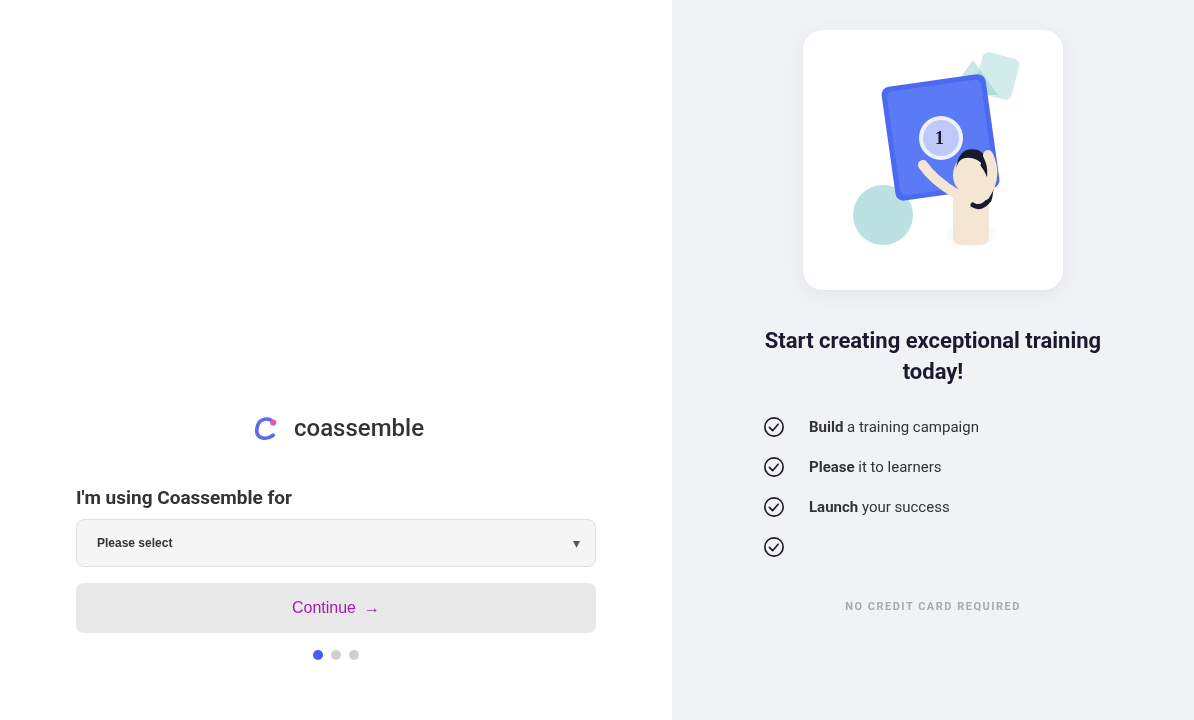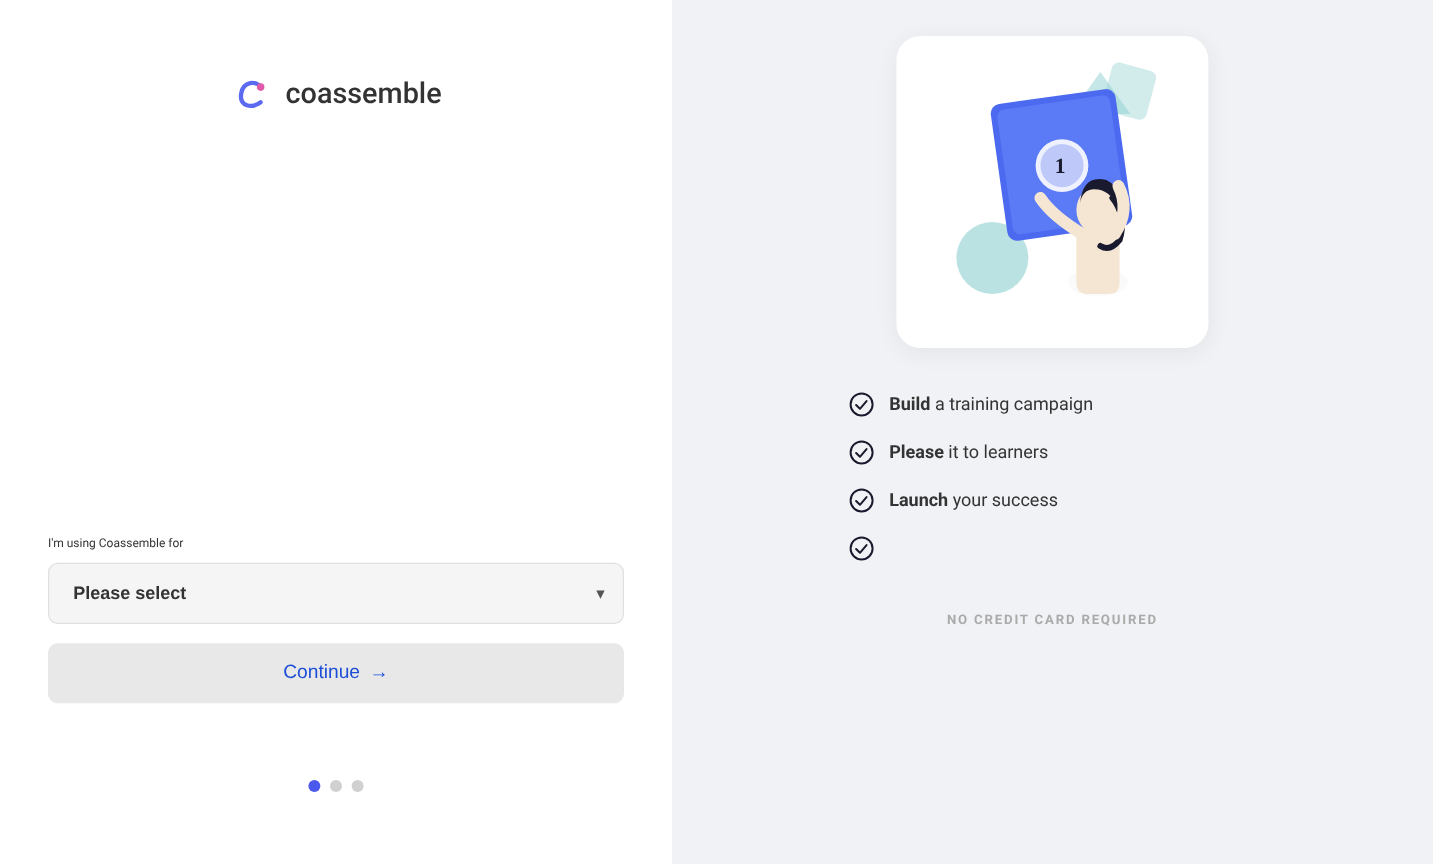--- a/index.html
+++ b/index.html
@@ -6,26 +6,26 @@
     body {
       font-family: -apple-system, BlinkMacSystemFont, 'Segoe UI', Roboto, sans-serif;
       display: flex;
       height: 720px;
       width: 1194px;
       overflow: hidden;
     }
 
     
     .left-panel {
-      width: 560px;
+      width: 672px;
       background: #ffffff;
       display: flex;
       flex-direction: column;
       align-items: center;
-      justify-content: space-between;
+      justify-content: flex-end;
       padding: 60px 40px;
       flex-shrink: 0;
     }
 
     .logo-container {
       display: flex;
       align-items: center;
       gap: 10px;
       margin-bottom: 40px;
     }
@@ -48,36 +48,36 @@
 
     .page-title {
       font-size: 30px;
       font-weight: 700;
       color: #1a1a2e;
       text-align: center;
       margin-bottom: 40px;
     }
 
     .field-label {
-      font-size: 10px;
-      font-weight: 400;
+      font-size: 19px;
+      font-weight: 700;
       color: #333;
       margin-bottom: 10px;
       display: block;
     }
 
     .select-wrapper {
       position: relative;
       margin-bottom: 16px;
     }
 
     .select-dropdown {
       width: 100%;
       padding: 16px 20px;
-      font-size: 15px;
+      font-size: 12px;
       font-weight: 600;
       color: #333;
       background: #f5f5f5;
       border: 1.5px solid #e0e0e0;
       border-radius: 8px;
       appearance: none;
       cursor: pointer;
       outline: none;
     }
 
@@ -96,27 +96,27 @@
     }
 
     .continue-btn {
       width: 100%;
       padding: 16px;
       background: #e8e8e8;
       border: none;
       border-radius: 8px;
       font-size: 16px;
       font-weight: 500;
-      color: #1d4ed8;
+      color: #a21caf;
       cursor: not-allowed;
       display: flex;
       align-items: center;
       justify-content: center;
       gap: 8px;
-      margin-bottom: 64px;
+      margin-bottom: 17px;
     }
 
     .continue-arrow {
       font-size: 16px;
     }
 
     .dots-container {
       display: flex;
       gap: 8px;
       justify-content: center;
@@ -174,21 +174,21 @@
 
     .feature-list {
       list-style: none;
       width: 100%;
       max-width: 340px;
     }
 
     .feature-item {
       display: flex;
       align-items: center;
-      gap: 12px;
+      gap: 24px;
       margin-bottom: 18px;
       font-size: 15px;
       color: #333;
     }
 
     .check-icon {
       width: 22px;
       height: 22px;
       flex-shrink: 0;
       color: #1a1a2e;
@@ -274,20 +274,21 @@
       <ellipse cx="148" cy="125" rx="18" ry="20" fill="#f5e6d3"></ellipse>
 
       <path d="M133 120 Q135 95, 155 100 Q170 108, 165 125 Q160 110, 148 108 Q135 106, 133 120Z" fill="#1a1a2e"></path>
       <path d="M160 115 Q172 130, 166 150 Q158 160, 150 155" fill="none" stroke="#1a1a2e" stroke-width="5" stroke-linecap="round"></path>
 
       <path d="M135 145 Q110 130, 100 115" stroke="#f5e6d3" stroke-width="10" fill="none" stroke-linecap="round"></path>
       <path d="M162 145 Q175 125, 165 105" stroke="#f5e6d3" stroke-width="10" fill="none" stroke-linecap="round"></path>
     </svg>
   </div>
 
+  <h2 class="promo-title">Start creating exceptional training today!</h2>
 
   <ul class="feature-list">
     <li class="feature-item">
       <svg class="check-icon" viewBox="0 0 24 24" fill="none" xmlns="http://www.w3.org/2000/svg">
         <circle cx="12" cy="12" r="10" stroke="#1a1a2e" stroke-width="1.8"></circle>
         <path d="M7 12.5l3.5 3.5 6-7" stroke="#1a1a2e" stroke-width="1.8" stroke-linecap="round" stroke-linejoin="round"></path>
       </svg>
       <span><strong class="feature-bold">Build</strong> a training campaign</span>
     </li>
     <li class="feature-item">

